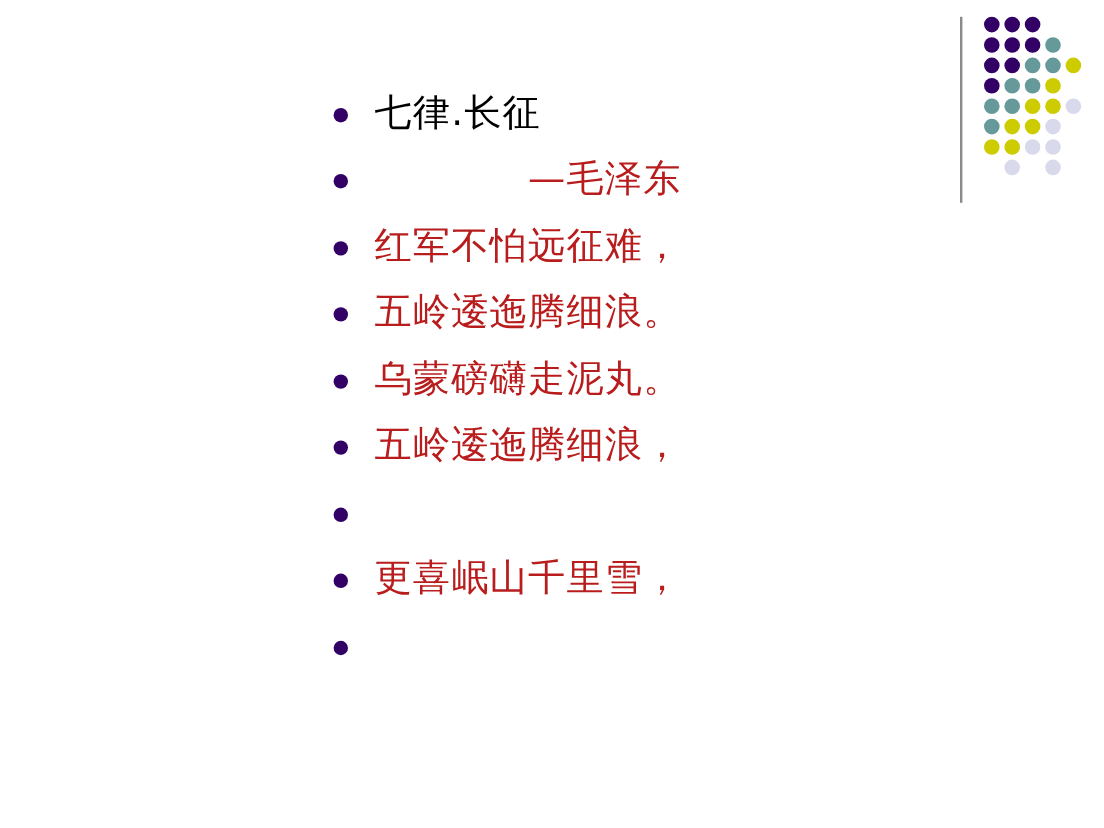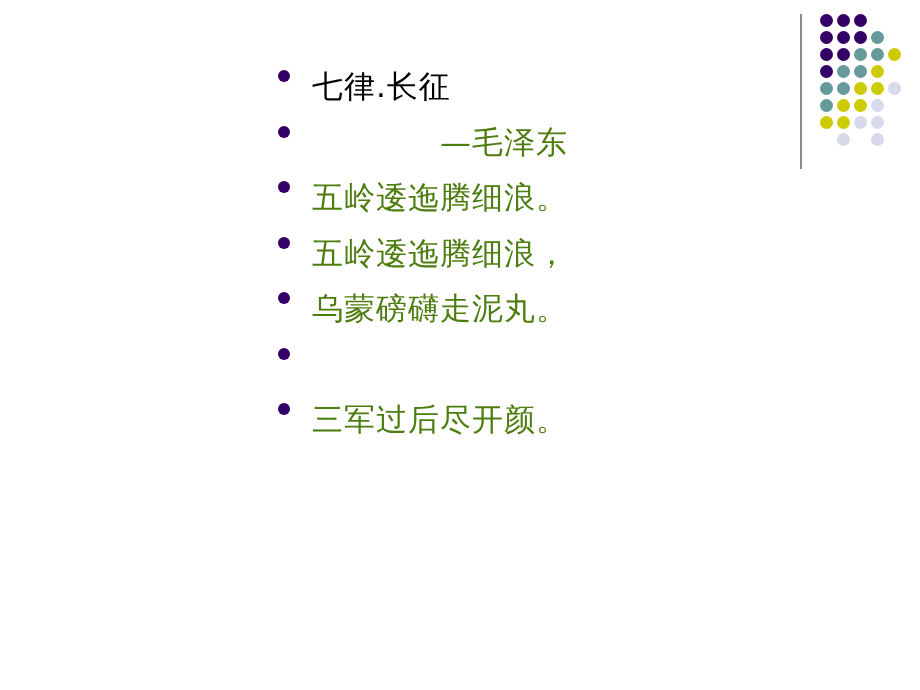--- a/index.html
+++ b/index.html
@@ -4,23 +4,23 @@
 <style>
   html, body { margin: 0; padding: 0; }
   body {
     width: 920px; height: 690px; background: #ffffff; position: relative; overflow: hidden;
     font-family: "DejaVu Sans", "Liberation Sans", sans-serif;
   }
   .vline { position: absolute; left: 800px; top: 14px; width: 2px; height: 155px; background: #8a8a8a; }
   .dots { position: absolute; left: 0; top: 0; }
   .dot { position: absolute; width: 13px; height: 13px; border-radius: 50%; }
   .list { position: absolute; left: 278px; top: 66px; }
-  .item { position: relative; height: 55.5px; display: flex; }
+  .item { position: relative; height: 55.5px; display: flex; align-items: center; }
   .bullet { width: 12px; height: 12px; border-radius: 50%; background: #330066; flex: 0 0 12px; margin-right: 22px; margin-top: 4px; }
-  .text { font-size: 31px; line-height: 40px; color: #4d7c0f; white-space: pre; letter-spacing: 1px; }
+  .text { font-size: 31px; line-height: 40px; color: #b91c1c; white-space: pre; letter-spacing: 1px; }
   .text.title { color: #000000; }
   .text.author { padding-left: 128px; }
 </style>
 </head>
 <body>
 
 <div class="vline"></div>
 <div class="dots" id="dots">
     <div class="dot" style="left: 820px; top: 14px; background: rgb(51, 0, 102);"></div>
     <div class="dot" style="left: 837px; top: 14px; background: rgb(51, 0, 102);"></div>
@@ -59,30 +59,37 @@
   <div class="item">
     <span class="bullet"></span>
     <span class="text title">七律.长征</span>
   </div>
   <div class="item">
     <span class="bullet"></span>
     <span class="text author">—毛泽东</span>
   </div>
   <div class="item">
     <span class="bullet"></span>
+    <span class="text">红军不怕远征难，</span>
+  </div>
+  <div class="item">
+    <span class="bullet"></span>
     <span class="text">五岭逶迤腾细浪。</span>
+  </div>
+  <div class="item">
+    <span class="bullet"></span>
+    <span class="text">乌蒙磅礴走泥丸。</span>
   </div>
   <div class="item">
     <span class="bullet"></span>
     <span class="text">五岭逶迤腾细浪，</span>
   </div>
   <div class="item">
     <span class="bullet"></span>
-    <span class="text">乌蒙磅礴走泥丸。</span>
+  </div>
+  <div class="item">
+    <span class="bullet"></span>
+    <span class="text">更喜岷山千里雪，</span>
   </div>
   <div class="item">
     <span class="bullet"></span>
   </div>
-  <div class="item">
-    <span class="bullet"></span>
-    <span class="text">三军过后尽开颜。</span>
-  </div>
 </div>
 
 </body></html>

